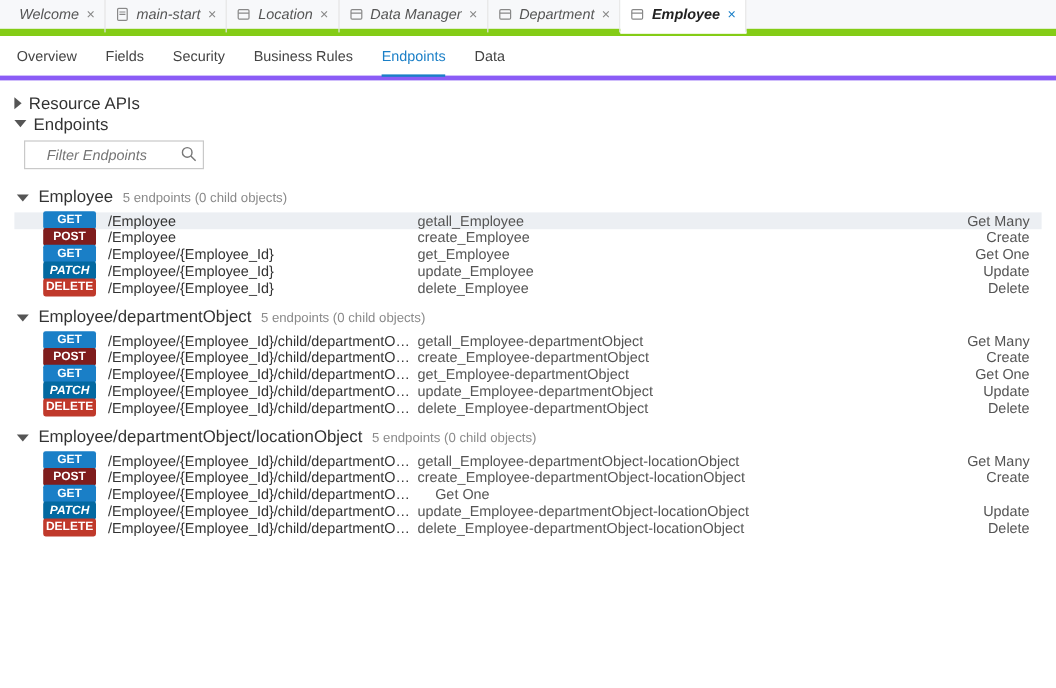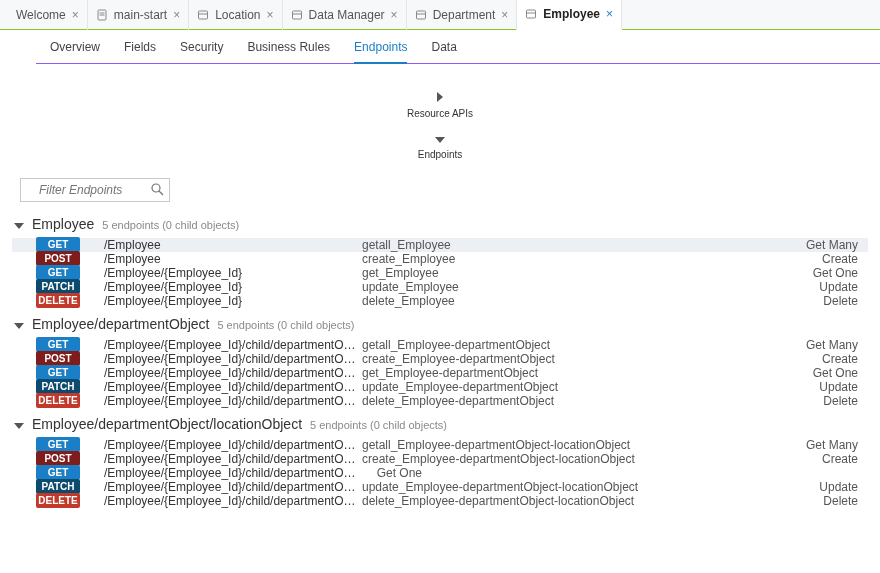--- a/index.html
+++ b/index.html
@@ -1,46 +1,46 @@
 <!DOCTYPE html>
 <html><head>
 <meta charset="utf-8">
 <style>
 * { box-sizing: border-box; margin: 0; padding: 0; }
 body { font-family: "Segoe UI", Arial, sans-serif; font-size: 12px; color: #333; background: #fff; width: 880px; }
-.tabbar { display: flex; align-items: center; border-bottom: 1px solid #84cc16; background: #f7f8fa; height: 30px; padding-left: 8px; }
+.tabbar { display: flex; align-items: center; border-bottom: 6px solid #84cc16; background: #f7f8fa; height: 30px; padding-left: 8px; font-style: italic; }
 .tab { display: flex; align-items: center; padding: 0 8px; height: 30px; color: #555; cursor: pointer; gap: 6px; border-right: 1px solid #e5e5e5; }
 .tab.active { background: #fff; border-bottom: 2px solid #fff; margin-bottom: -1px; }
 .tab .lbl { white-space: nowrap; }
 .tab.active .lbl { font-weight: 600; color: #222; }
 .close { color: #888; font-size: 12px; line-height: 1; }
 .tab.active .close { color: #1a7fc7; }
 .icon-box { width: 12px; height: 12px; display: inline-flex; }
-.subtabs { display: flex; gap: 24px; padding: 10px 14px 0; border-bottom: 1px solid #8b5cf6; margin-left: 36px; }
+.subtabs { display: flex; gap: 24px; padding: 10px 14px 0; border-bottom: 4px solid #8b5cf6; }
 .subtab { padding-bottom: 8px; color: #444; cursor: pointer; }
 .subtab.active { color: #1a7fc7; border-bottom: 2px solid #1a7fc7; margin-bottom: -1px; }
 .content { padding: 10px 12px; }
-.section-header { display: flex; align-items: center; gap: 6px; color: #333; font-size: 10px; margin: 18px 0; cursor: pointer; flex-direction: column; }
+.section-header { display: flex; align-items: center; gap: 6px; color: #333; font-size: 14px; margin: 1px 0; cursor: pointer; }
 .tri { width: 0; height: 0; border-top: 5px solid transparent; border-bottom: 5px solid transparent; border-left: 6px solid #555; }
 .tri.open { border-left: none; border-right: 5px solid transparent; border-left: 5px solid transparent; border-top: 6px solid #555; border-bottom: none; }
 .filter-wrap { position: relative; width: 150px; margin: 6px 0 12px 8px; }
 .filter { width: 100%; height: 24px; border: 1px solid #c9c9c9; padding: 2px 24px 2px 18px; font-style: italic; color: #888; font-size: 12px; }
 .search-icn { position: absolute; right: 6px; top: 5px; color: #888; }
 .group { margin-top: 6px; }
 .group-header { display: flex; align-items: baseline; gap: 8px; cursor: pointer; padding: 2px 0 6px 2px; }
 .group-title { font-size: 14px; color: #333; }
 .group-sub { color: #8a8a8a; font-size: 11px; }
 .row { display: flex; align-items: flex-end; height: 14px; padding-left: 24px; }
 .row.selected { background: #eceff3; }
 .badge { width: 44px; height: 15px; line-height: 15px; color: #fff; font-size: 10px; font-weight: 600; text-align: center; border-radius: 2px; flex-shrink: 0; }
 .badge.GET { background: #1a7fc7; }
 .badge.POST { background: #7f1d1d; }
-.badge.PATCH { background: #0c4a6e; }
+.badge.PATCH { background: #0369a1; font-style: italic; }
 .badge.DELETE { background: #c0392b; }
-.path { margin-left: 24px; color: #333; width: 258px; overflow: hidden; text-overflow: ellipsis; white-space: nowrap; }
+.path { margin-left: 10px; color: #333; width: 258px; overflow: hidden; text-overflow: ellipsis; white-space: nowrap; }
 .opname { color: #555; flex: 1; white-space: nowrap; overflow: hidden; text-overflow: ellipsis; }
 .action { color: #555; width: 70px; text-align: right; padding-right: 10px; }
 svg { display: block; }
 </style>
 </head>
 <body>
 
 <div class="tabbar" id="tabbar">
     <div class="tab">
       <span class="lbl">Welcome</span>

